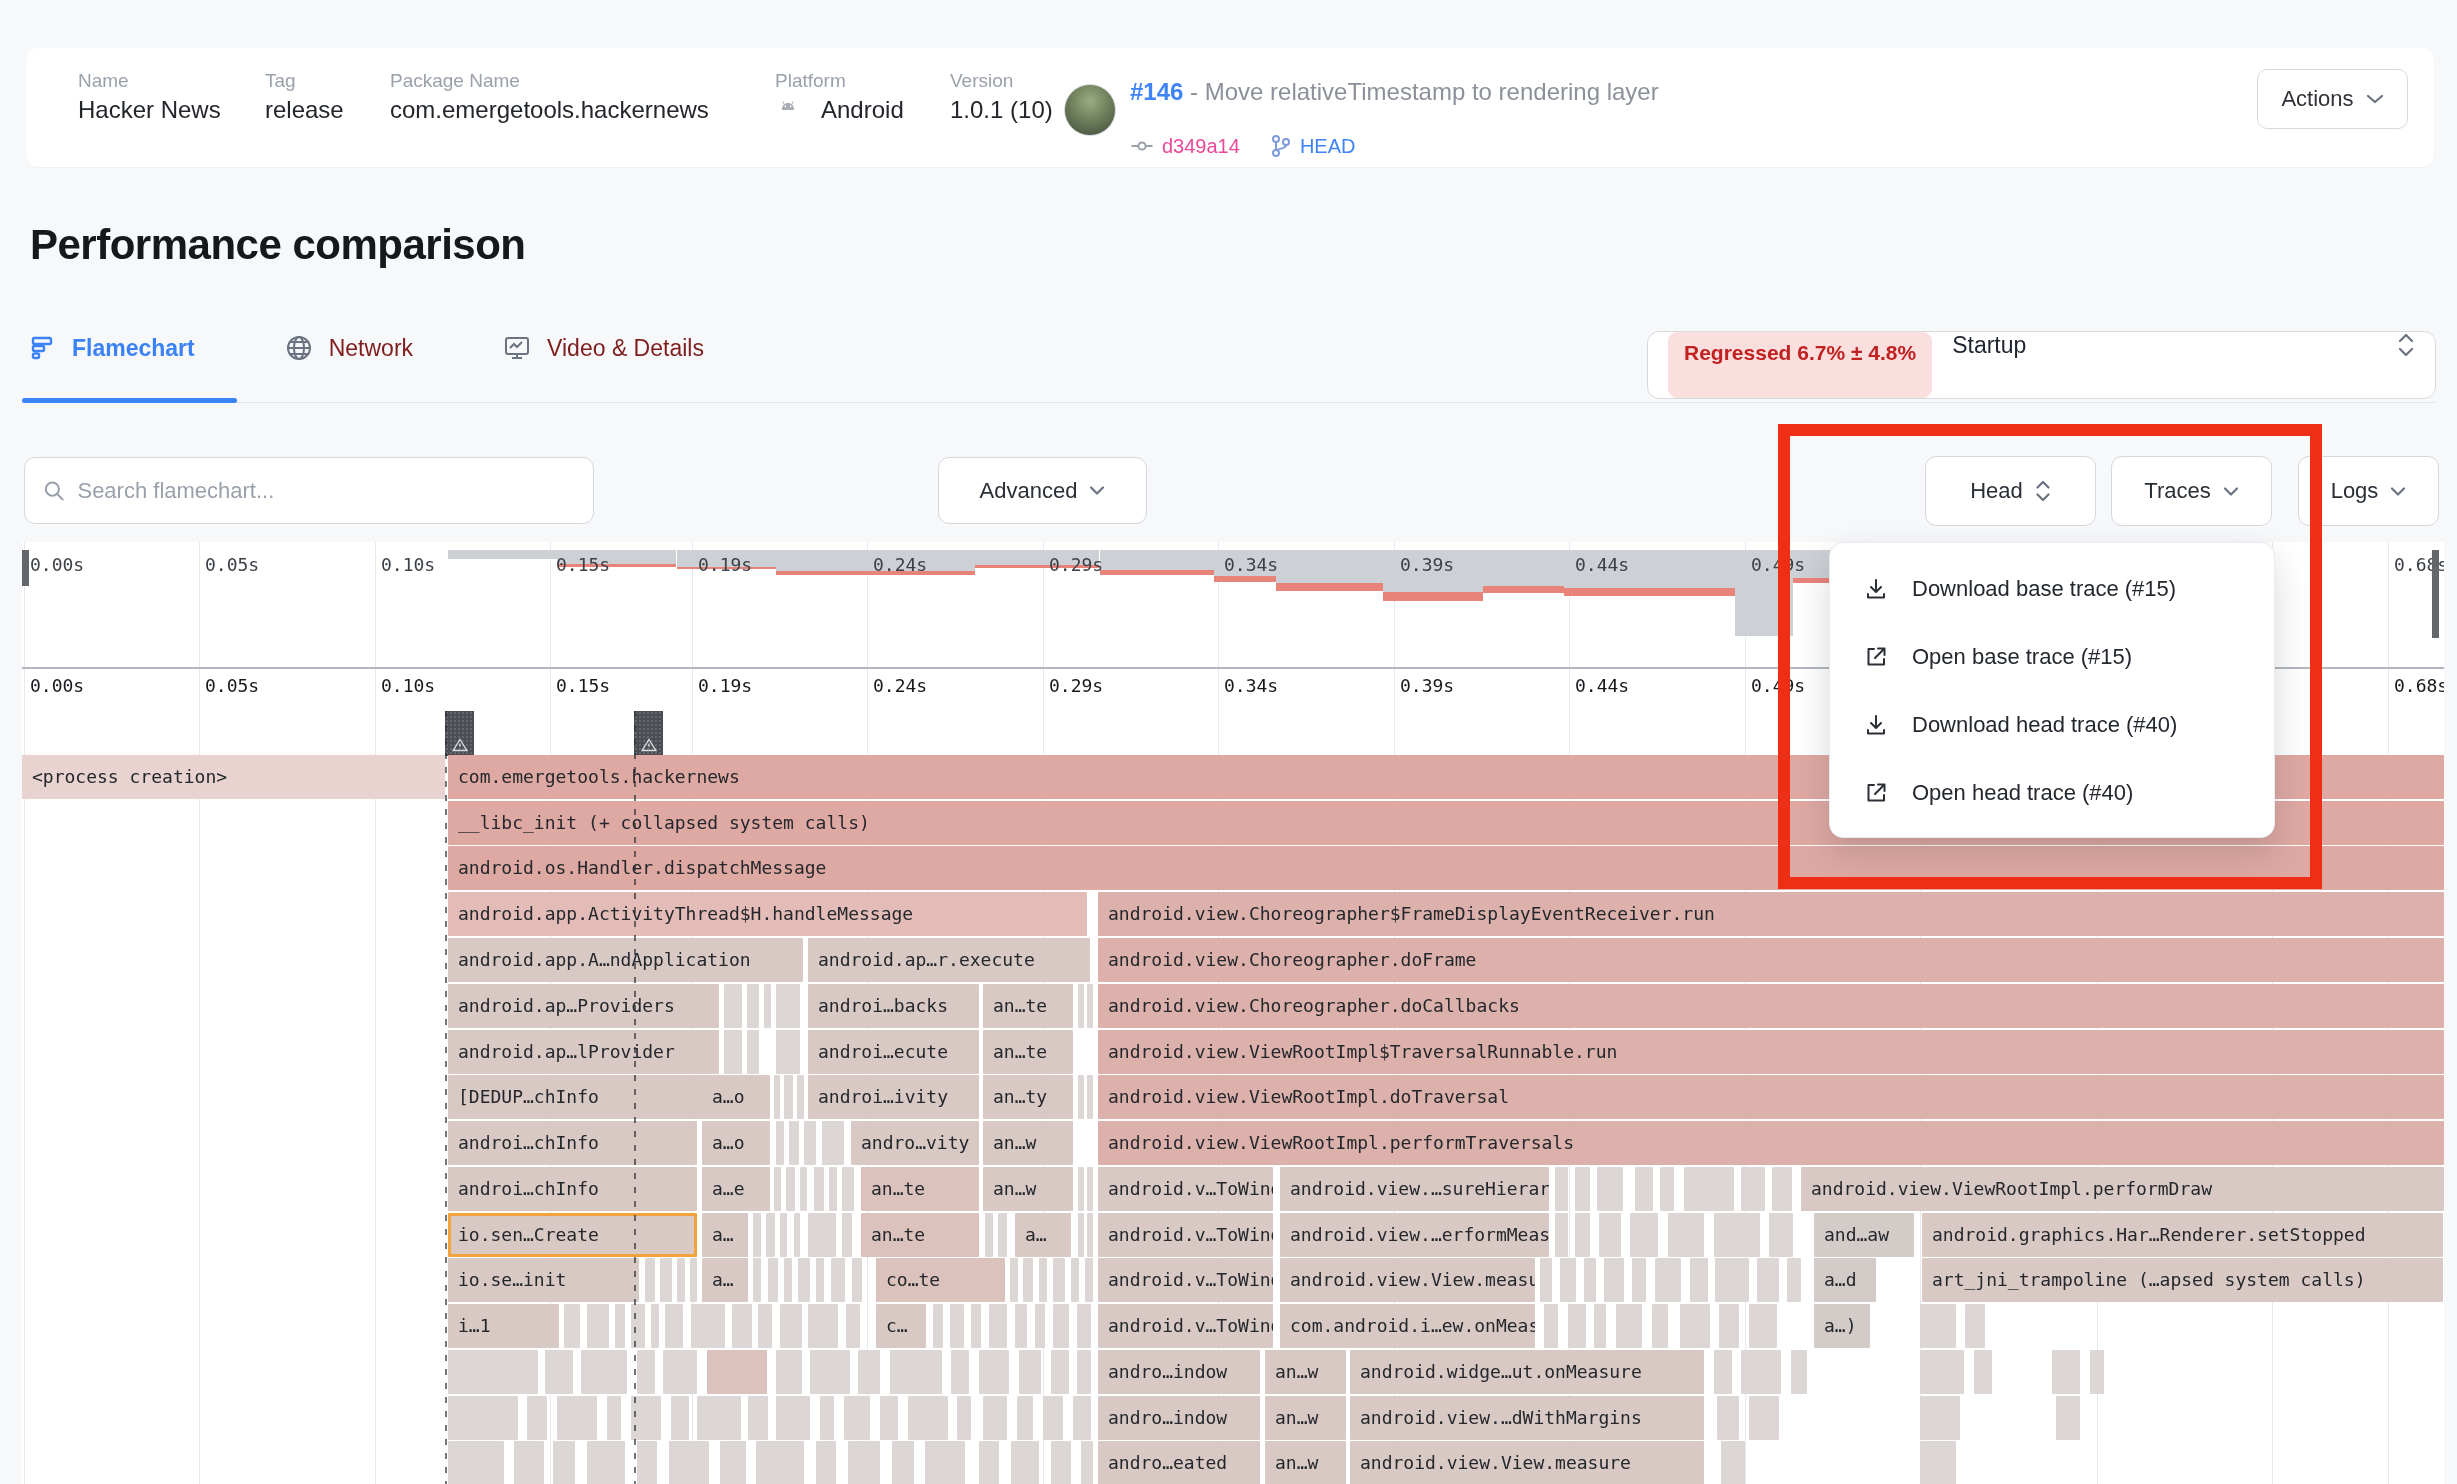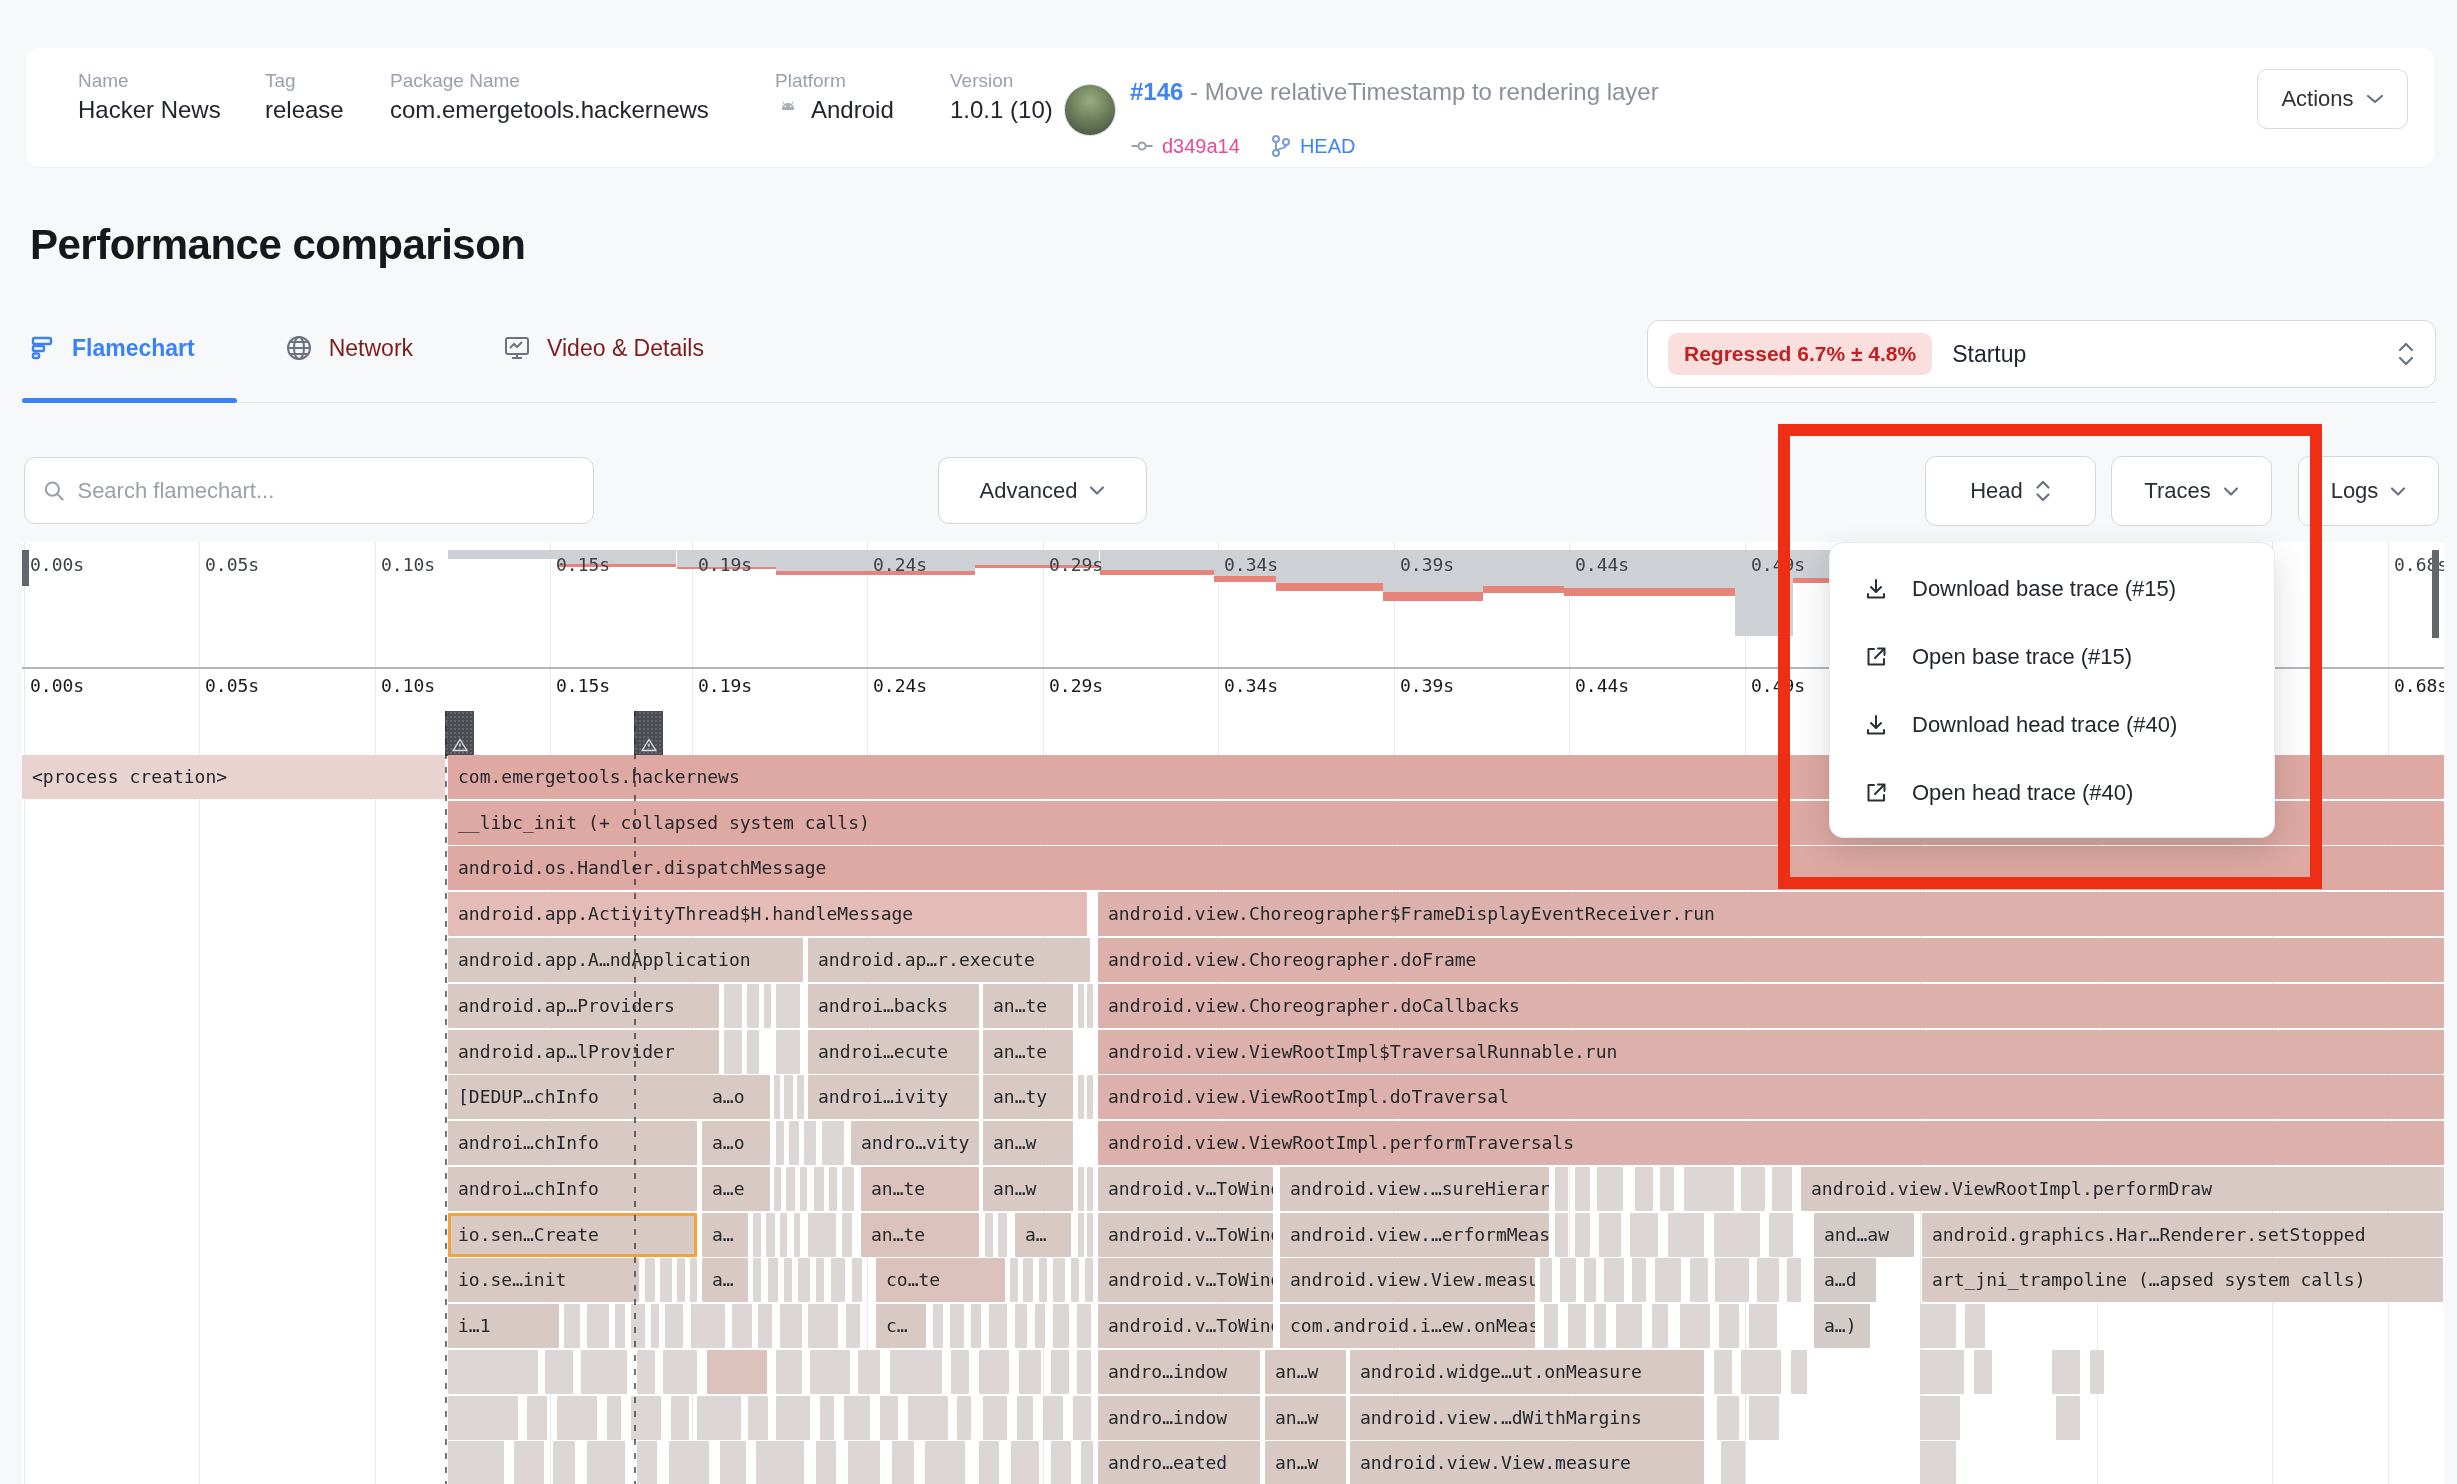--- a/index.html
+++ b/index.html
@@ -26,22 +26,22 @@
 
   
   .page-title { left:30px; top:221px; font-size:42px; font-weight:bold; color:#15181c; letter-spacing:-0.5px; }
   .tabs { left:30px; top:334px; display:flex; gap:90px; align-items:center; }
   .tab { display:flex; gap:16px; align-items:center; font-size:23px; color:#7f1d1d; cursor:pointer; }
   .tab.active { color:#3b82f6; font-weight:bold; }
   .tabs-divider { left:22px; top:402px; width:2414px; height:1px; background:#e4e6ea; }
   .tab-underline { left:22px; top:398px; width:215px; height:5px; background:#3b82f6; border-radius:3px; }
 
   
-  .metric-select { left:1647px; top:320px; width:789px; height:68px; background:#fff; border:1px solid #d6d9de;
-                   border-radius:12px; display:flex; align-items:center; padding:0 20px; gap:20px; cursor:pointer; }
+  .metric-select { left:1647px; top:331px; width:789px; height:68px; background:#fff; border:1px solid #d6d9de;
+                   border-radius:12px; display:flex; padding:0 20px; gap:20px; cursor:pointer; }
   .regress-badge { background:#fbdfdf; color:#c22121; font-size:21px; font-weight:bold; padding:9px 16px;
                    border-radius:9px; white-space:nowrap; }
   .metric-name { font-size:23px; color:#1f2430; flex:1; }
 
   
   .search-box { left:24px; top:457px; width:570px; height:67px; background:#fff; border:1px solid #d4d7dc;
                 border-radius:11px; display:flex; align-items:center; padding:0 18px; gap:12px; }
   .search-box input { border:none; outline:none; font-size:22px; color:#333; width:100%; font-family:inherit; }
   .search-box input::placeholder { color:#9aa1ab; }
   .minduration-box { left:608px; top:457px; width:318px; height:67px; background:#fff; border:1px solid #d4d7dc;
@@ -99,21 +99,21 @@
     <div style="position:absolute; left:239px; width:109px;">
       <span class="hcol-label" style="left:0;">Tag</span>
       <span class="hcol-value" style="left:0;">release</span>
     </div>
     <div style="position:absolute; left:364px; width:358px;">
       <span class="hcol-label" style="left:0;">Package Name</span>
       <span class="hcol-value" style="left:0;">com.emergetools.hackernews</span>
     </div>
     <div style="position:absolute; left:749px; width:169px;">
       <span class="hcol-label" style="left:0;">Platform</span>
-      <span class="hcol-value" style="left:0; display:flex; align-items:center; gap:10px;">
+      <span class="hcol-value" style="left:0; display:flex; align-items:center; gap:20px;">
         <svg width="26" height="20" viewBox="0 0 26 20">
             <path fill="#a9aeb6" d="M19 8.5c0-3-2.7-5.5-6-5.5S7 5.5 7 8.5V10h12V8.5zM8.6 3.9 7.3 1.8l.8-.5 1.3 2.1zm8.8 0-.8-.5 1.3-2.1.8.5zM10.3 7.2a.8.8 0 1 1 0-1.6.8.8 0 0 1 0 1.6zm5.4 0a.8.8 0 1 1 0-1.6.8.8 0 0 1 0 1.6z"></path>
           </svg>
         <span>Android</span>
       </span>
     </div>
     <div style="position:absolute; left:924px; width:149px;">
       <span class="hcol-label" style="left:0;">Version</span>
       <span class="hcol-value" style="left:0;">1.0.1 (10)</span>
     </div>

